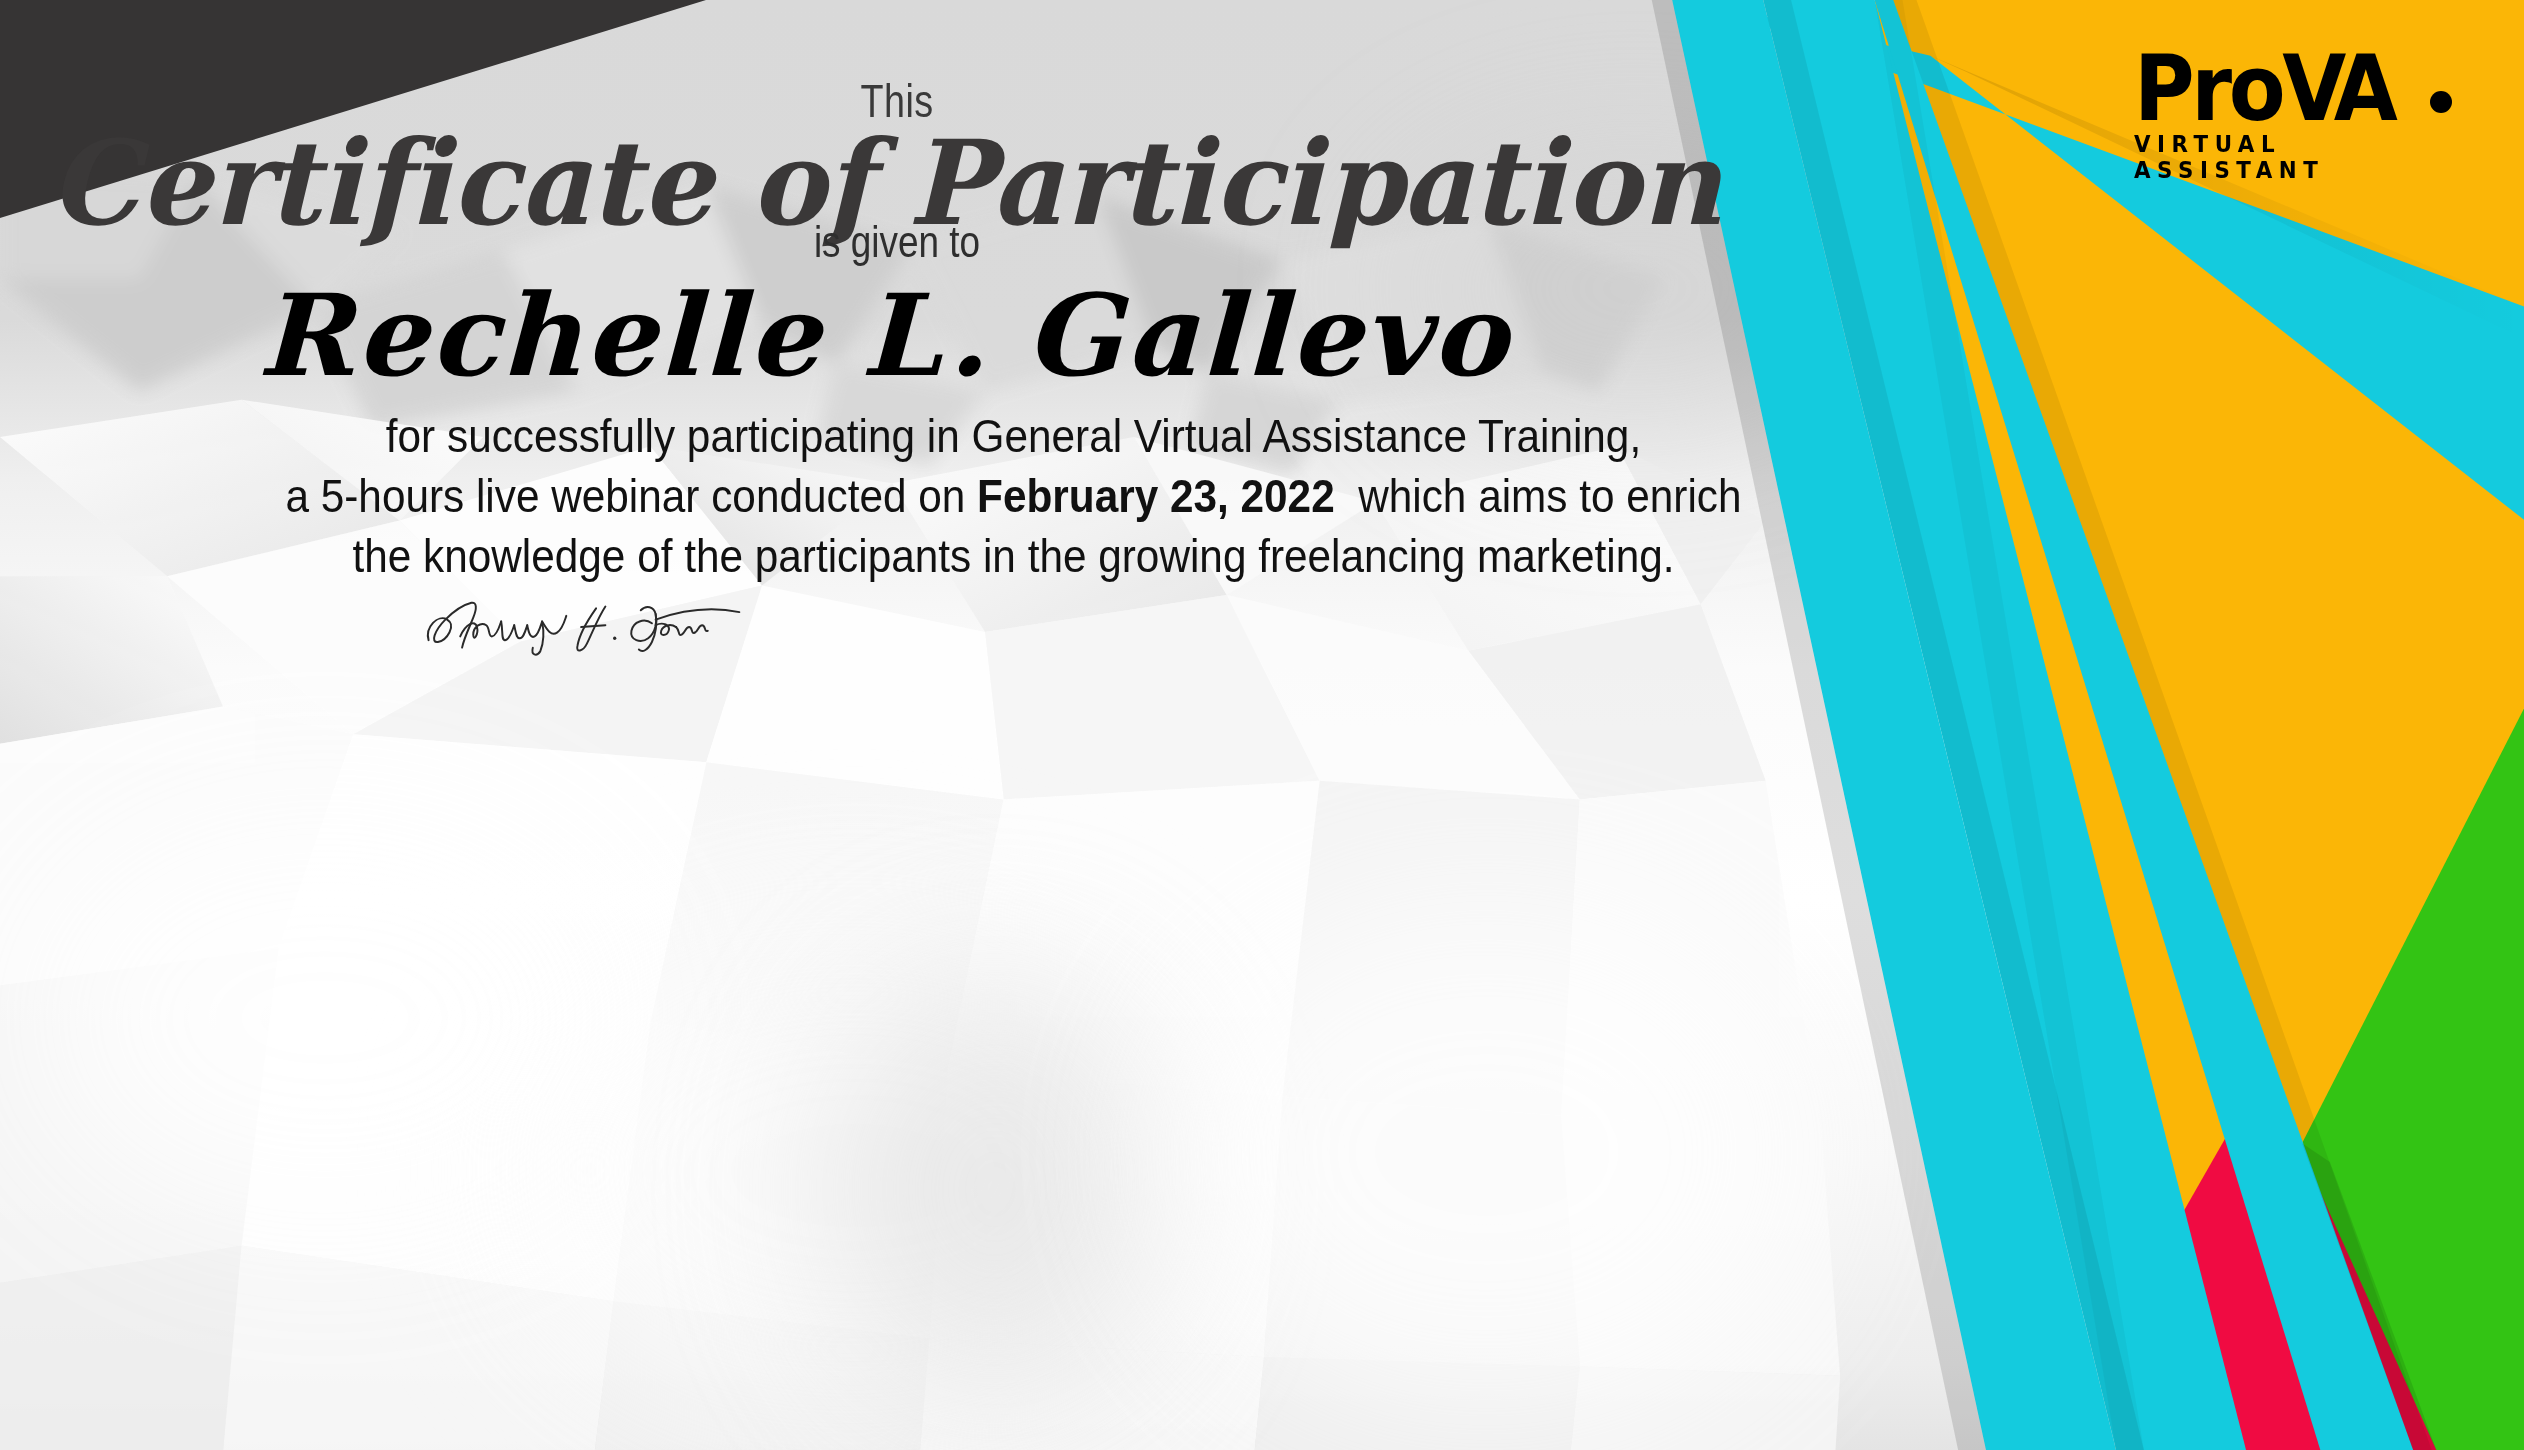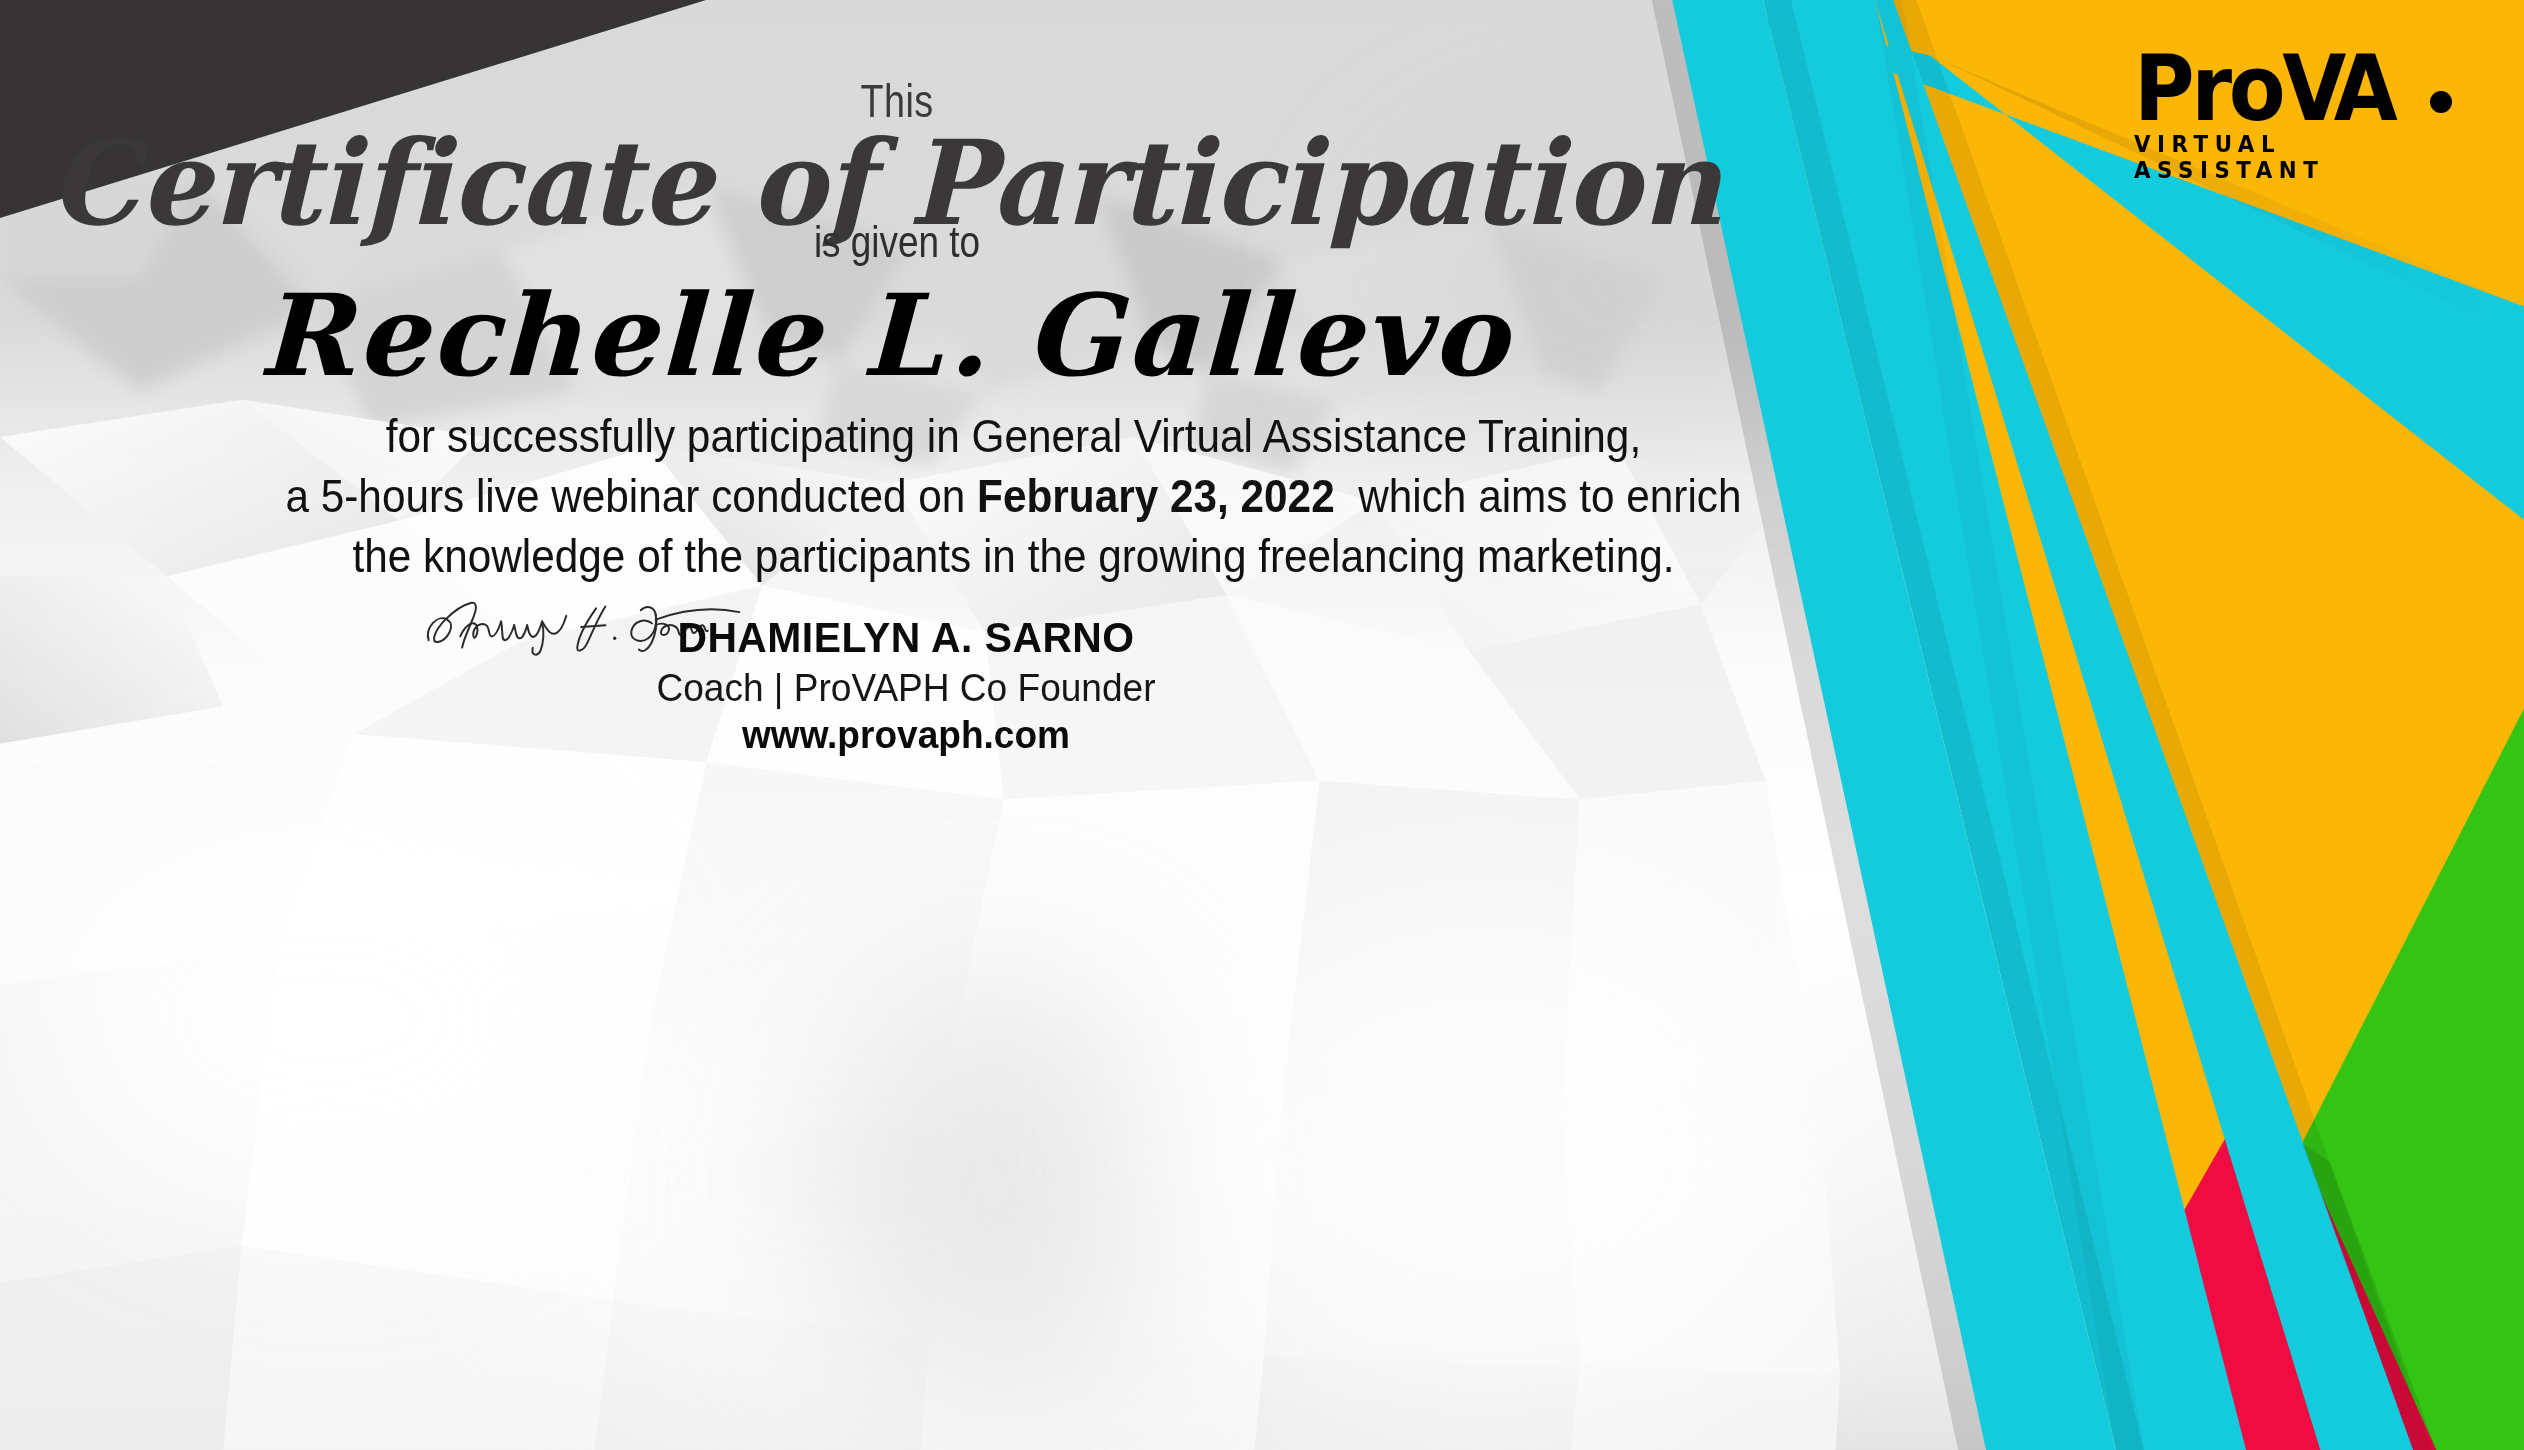--- a/index.html
+++ b/index.html
@@ -300,21 +300,16 @@
           <path d="M246,26 C238,20 226,24 224,34 C222,44 234,48 242,42 C250,36 252,24 250,16 C248,8 240,6 234,12"></path>
           <path d="M250,16 C252,26 250,38 246,46 C242,54 236,58 232,54"></path>
           <path d="M250,28 C258,24 266,28 264,34 C262,40 254,40 256,34 C258,28 266,26 272,30"></path>
           <path d="M272,30 C276,34 274,40 278,38 C282,36 282,30 286,30 C290,30 288,38 292,36"></path>
           <path d="M292,36 C296,34 296,28 300,28 C304,28 302,36 306,34"></path>
           <path d="M250,22 C278,12 310,8 340,14"></path>
         </g>
       </svg>
     </div>
 
-    <div class="sig-block">
-      <div class="sig-name">DHAMIELYN A. SARNO</div>
-      <div class="sig-role">Coach | ProVAPH Co Founder</div>
-      <div class="sig-url">www.provaph.com</div>
-    </div>
 
   </div>
 </div>
 
 
 </body></html>

